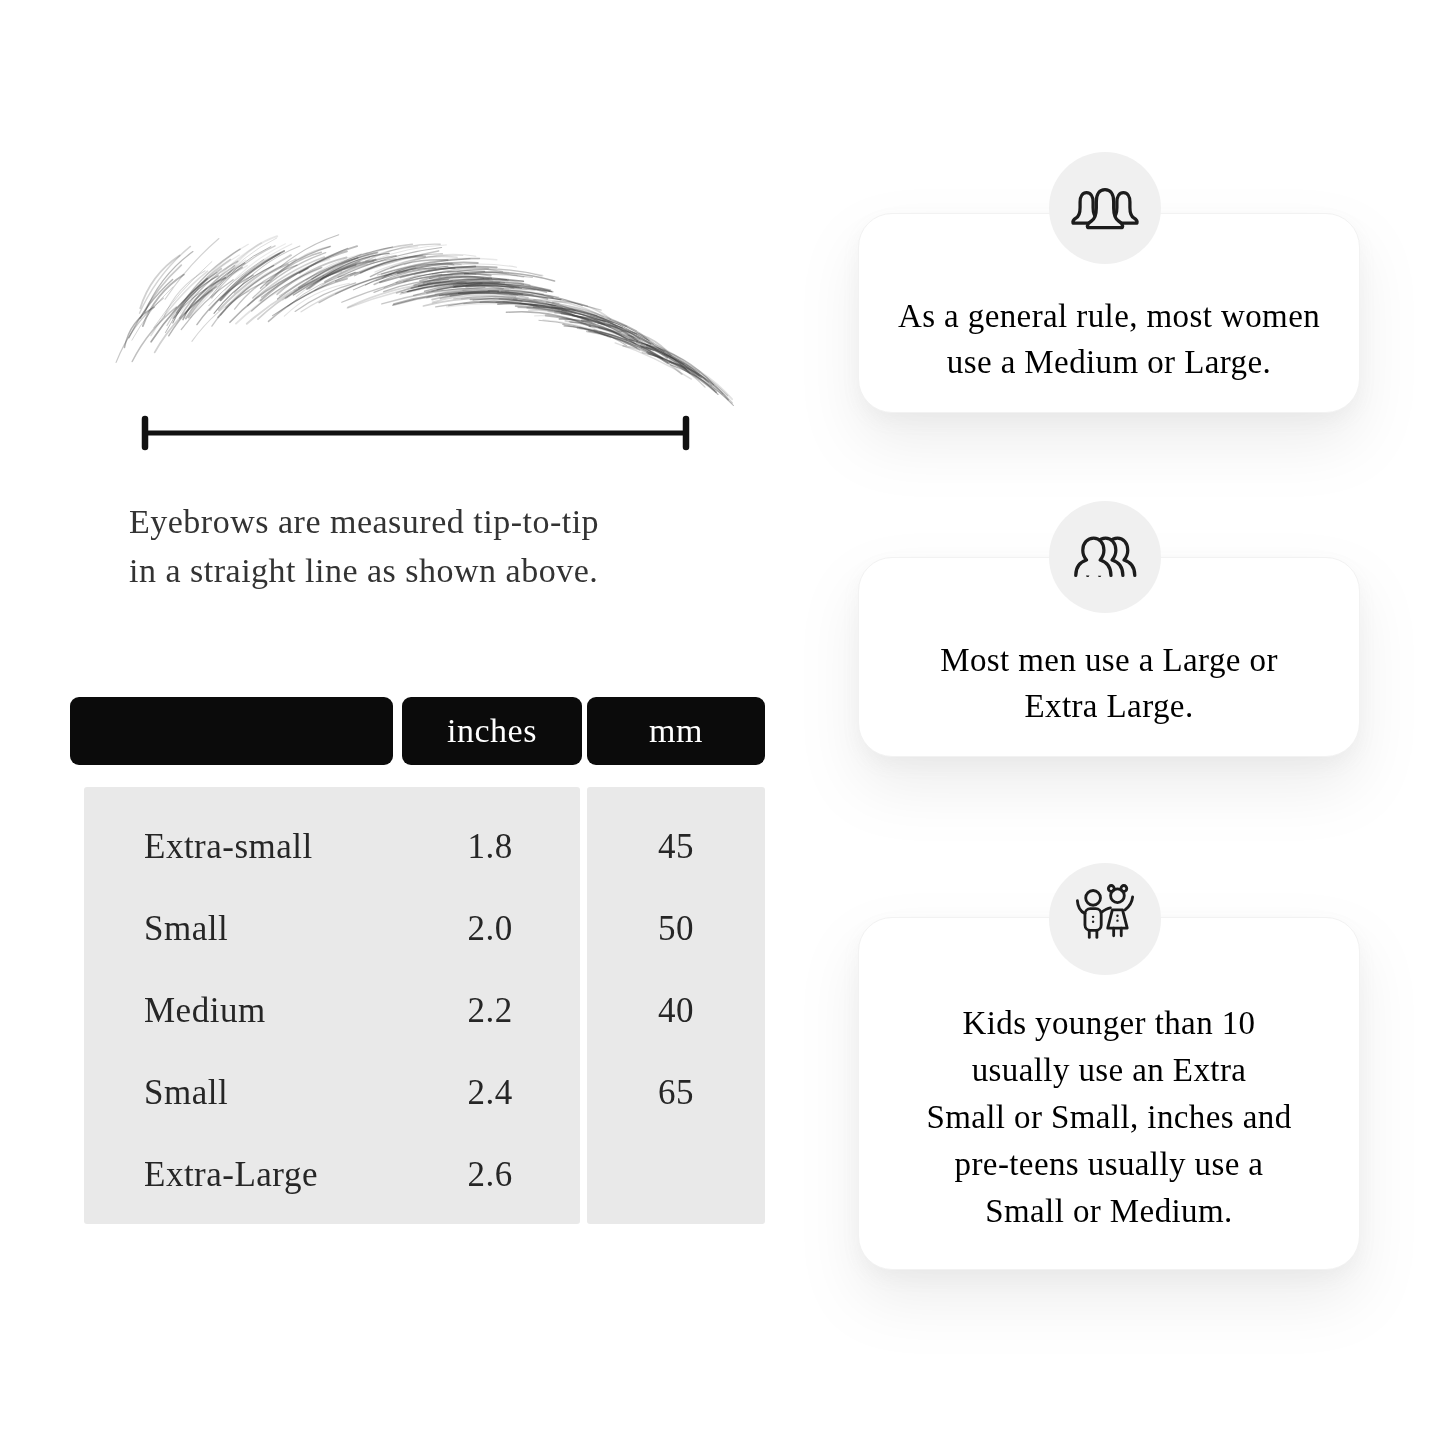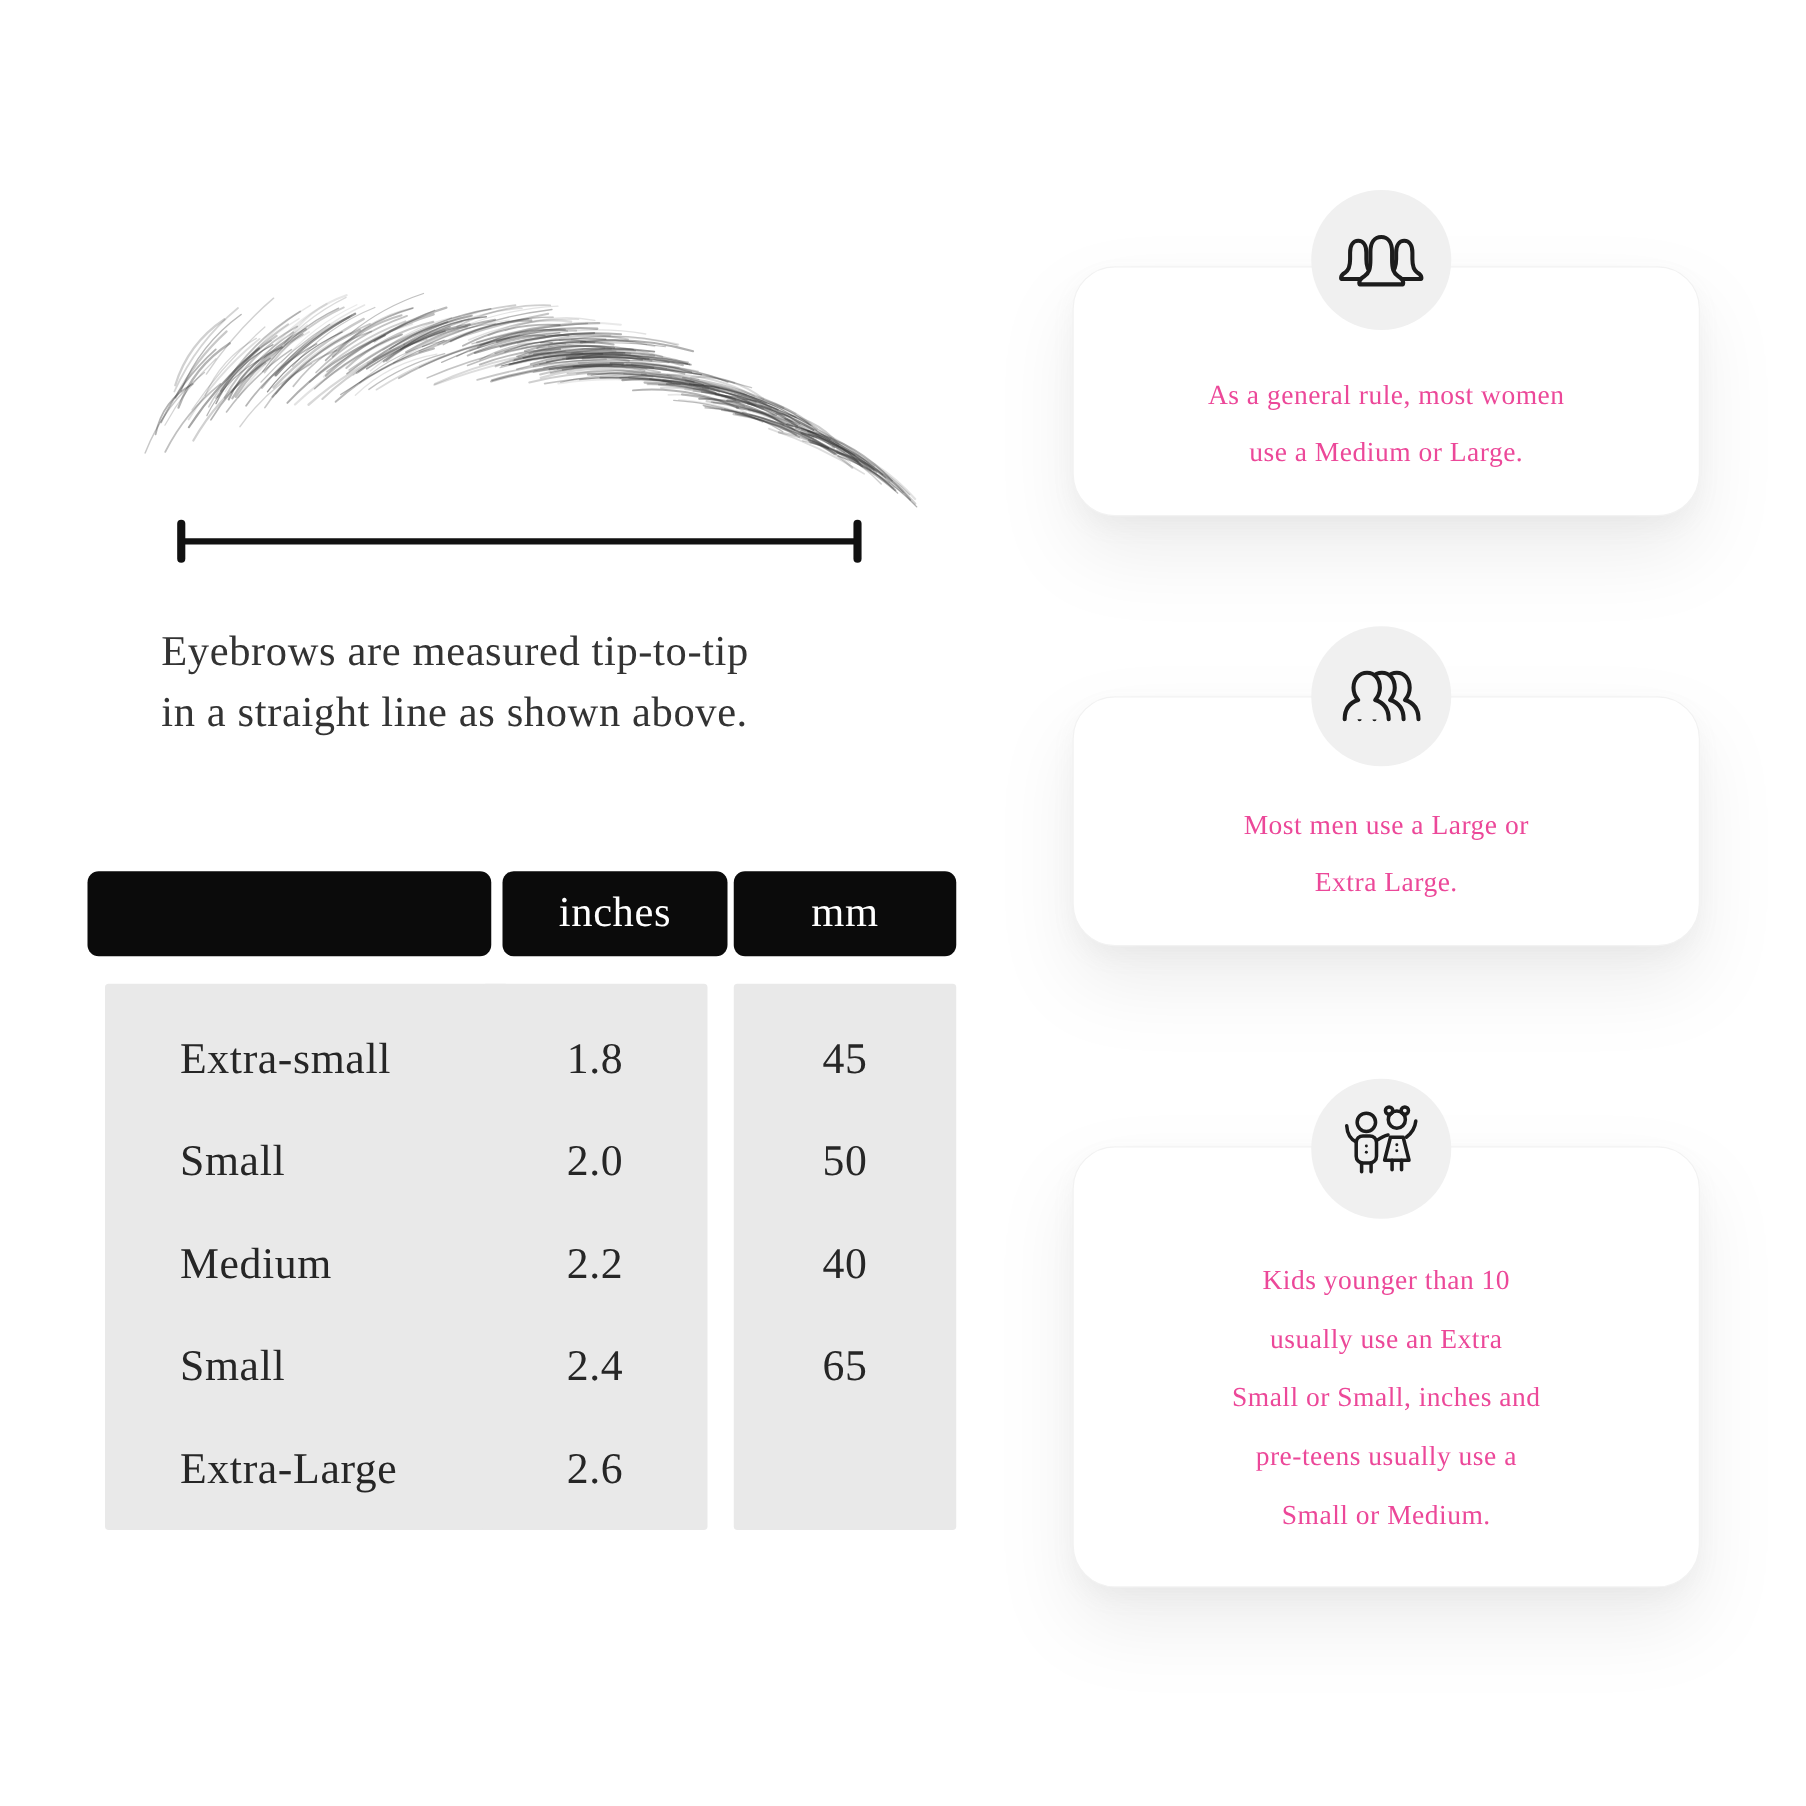--- a/index.html
+++ b/index.html
@@ -22,38 +22,38 @@
     letter-spacing:0.5px;
   }
   .th1{left:70px;width:323px;}
   .th2{left:402px;width:180px;}
   .th3{left:587px;width:178px;}
   .tcol{
     position:absolute;top:787px;height:437px;background:#e9e9e9;border-radius:3px;
     padding-top:19px;box-sizing:border-box;
   }
   .tcol1{left:84px;width:323px;}
-  .tcol2{left:386px;width:180px;}
+  .tcol2{left:400px;width:180px;}
   .tcol3{left:587px;width:178px;}
   .trow{
     height:82px;display:flex;align-items:center;font-size:35px;color:#262626;
     letter-spacing:0.5px;
   }
   .tcol1 .trow{padding-left:60px;}
   .tcol2 .trow,.tcol3 .trow{justify-content:center;}
   
   .card{
     position:absolute;left:858px;width:502px;background:#ffffff;border-radius:34px;
     border:1px solid #f2f2f2;box-sizing:border-box;text-align:center;
     box-shadow:0 30px 60px rgba(130,130,130,0.14),0 8px 18px rgba(150,150,150,0.07);
   }
   #card-women{top:213px;height:200px;}
   #card-men{top:557px;height:200px;}
   #card-kids{top:917px;height:353px;}
-  .card-text{font-size:22px;line-height:46px;color:#ec4899;letter-spacing:0.4px;}
+  .card-text{font-size:33px;line-height:46px;color:#000000;letter-spacing:0.4px;}
   #card-women .card-text{margin-top:79px;}
   #card-men .card-text{margin-top:79px;}
   #card-kids .card-text{margin-top:82px;line-height:47px;}
   .badge{
     position:absolute;left:1049px;width:112px;height:112px;border-radius:50%;
     background:#f0f0f0;display:flex;align-items:center;justify-content:center;z-index:2;
   }
   #badge-women{top:152px;}
   #badge-men{top:501px;}
   #badge-kids{top:863px;}

